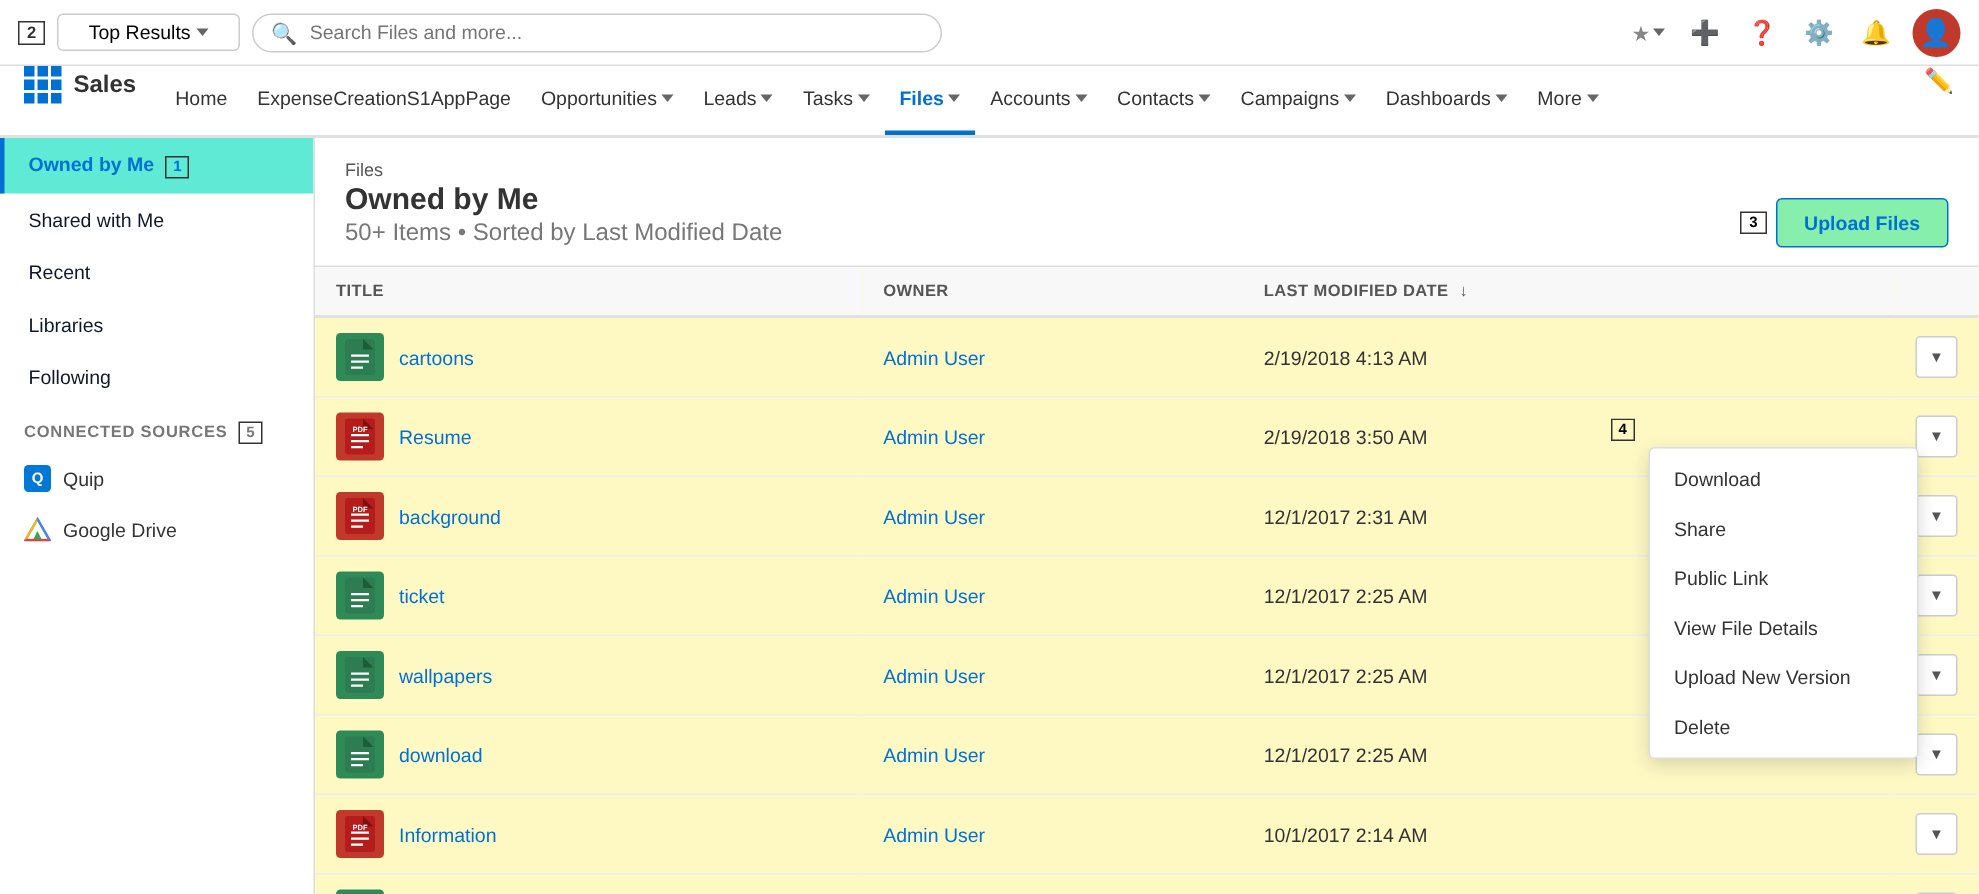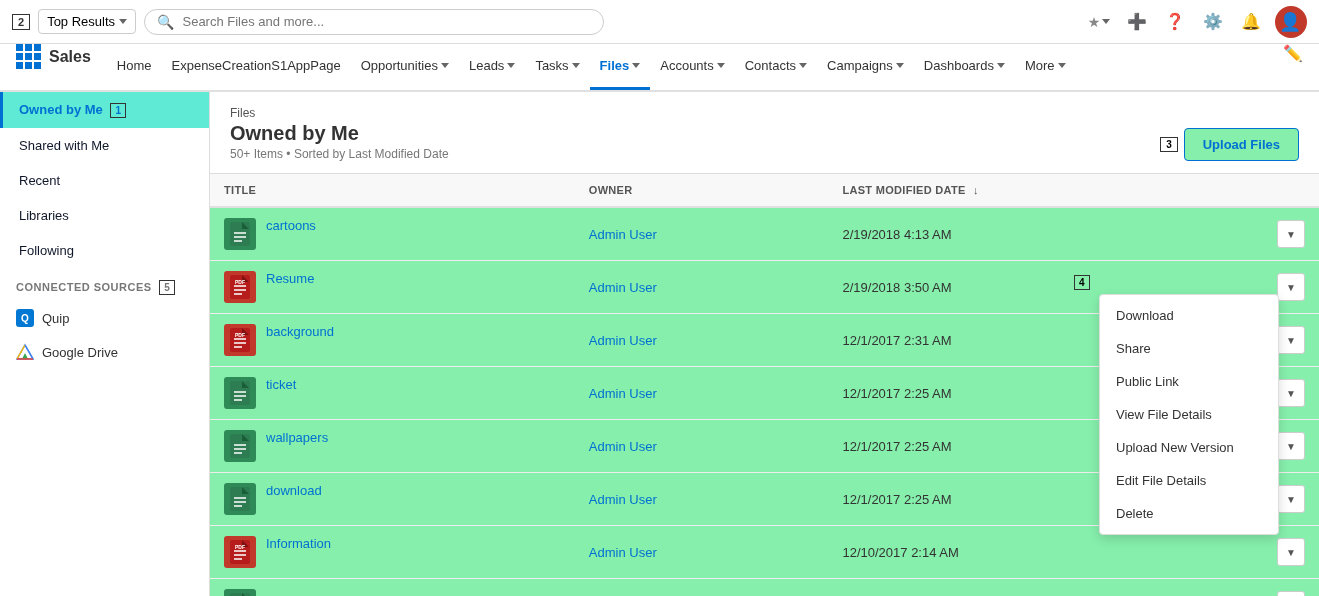--- a/index.html
+++ b/index.html
@@ -21,21 +21,21 @@
       font-size: 11px;
       color: #333;
       font-weight: bold;
     }
     .top-results-btn {
       display: flex;
       align-items: center;
       gap: 4px;
       border: 1px solid #ccc;
       border-radius: 4px;
-      padding: 4px 8px;
+      padding: 4px 20px;
       cursor: pointer;
       background: #fff;
       font-size: 13px;
     }
     .search-bar {
       display: flex;
       align-items: center;
       flex: 1;
       max-width: 460px;
       border: 1px solid #ccc;
@@ -224,21 +224,21 @@
       font-size: 12px;
       color: #555;
       margin-bottom: 2px;
     }
     .content-header-left .page-title {
       font-size: 20px;
       font-weight: 700;
       color: #333;
     }
     .content-header-left .subtitle {
-      font-size: 12px;
+      font-size: 16px;
       color: #777;
       margin-top: 2px;
     }
     .upload-btn {
       background: #86efac;
       border: 1px solid #0070d2;
       color: #0070d2;
       padding: 8px 18px;
       border-radius: 4px;
       cursor: pointer;
@@ -246,21 +246,21 @@
       font-weight: 600;
       display: flex;
       align-items: center;
       gap: 4px;
     }
 
     
     .table-container {
       flex: 1;
       overflow-y: auto;
-      background: #86efac;
+      background: #fef9c3;
       position: relative;
     }
     table {
       width: 100%;
       border-collapse: collapse;
     }
     thead th {
       background: #f8f8f8;
       border-bottom: 2px solid #e0e0e0;
       padding: 10px 14px;
@@ -278,20 +278,21 @@
       border-bottom: 1px solid #eee;
     }
     tbody td {
       padding: 10px 14px;
       font-size: 13px;
       color: #333;
       vertical-align: middle;
     }
     .file-cell {
       display: flex;
+      align-items: center;
       gap: 10px;
     }
     .file-icon {
       width: 32px;
       height: 32px;
       border-radius: 3px;
       display: flex;
       align-items: center;
       justify-content: center;
       font-size: 10px;
@@ -670,21 +671,21 @@
     <line x1="5" y1="12" x2="17" y2="12" stroke="white" stroke-width="1.5"></line>
     <line x1="5" y1="16" x2="17" y2="16" stroke="white" stroke-width="1.5"></line>
     <line x1="5" y1="20" x2="13" y2="20" stroke="white" stroke-width="1.5"></line>
     <text x="11" y="10" fill="white" font-size="5" font-weight="bold" text-anchor="middle">PDF</text>
   </svg>
                   </div>
                   <a class="file-link" href="#">Information</a>
                 </div>
               </td>
               <td><span class="owner-link">Admin User</span></td>
-              <td>12/10/2017 2:14 AM</td>
+              <td>10/1/2017 2:14 AM</td>
               <td>
                 <div class="dropdown-btn">▼</div>
               </td>
             </tr>
             <tr>
               <td>
                 <div class="file-cell">
                   <div class="file-icon green">
                     <svg width="22" height="26" viewBox="0 0 22 26">
     <rect x="1" y="1" width="20" height="24" rx="2" fill="#2e7d52"></rect>
@@ -706,18 +707,17 @@
           </tbody>
       </table>
 
       <div class="context-menu">
         <span class="badge-box" style="position:absolute;top:-20px;left:-30px;border:1px solid #333;padding:1px 4px;font-size:10px;font-weight:bold;">4</span>
         <div class="context-menu-item">Download</div>
         <div class="context-menu-item">Share</div>
         <div class="context-menu-item">Public Link</div>
         <div class="context-menu-item">View File Details</div>
         <div class="context-menu-item">Upload New Version</div>
-        <div class="context-menu-item">Edit File Details</div>
         <div class="context-menu-item">Delete</div>
       </div>
     </div>
   </div>
 </div>
 
 </body></html>

